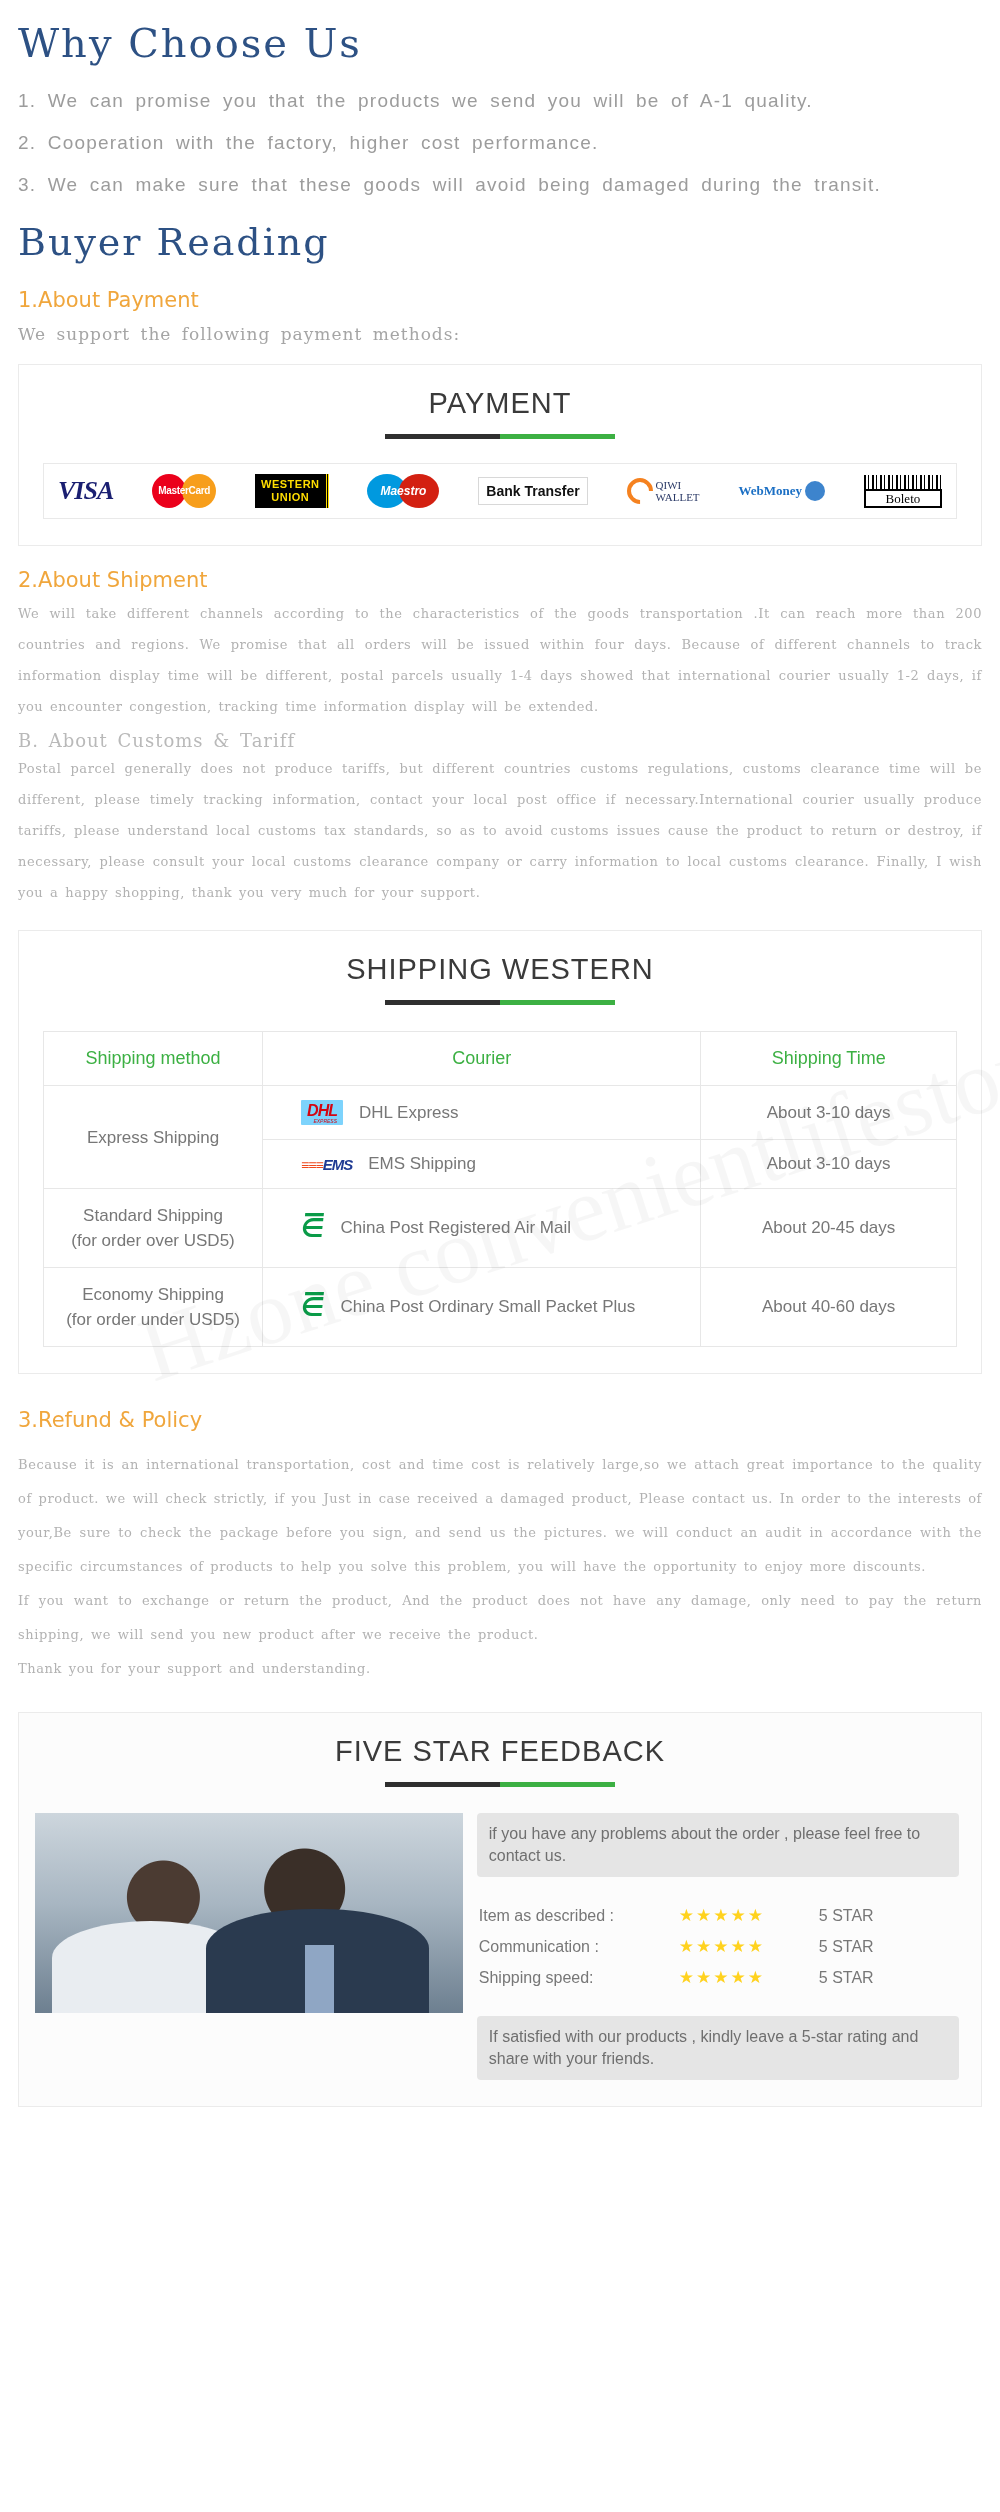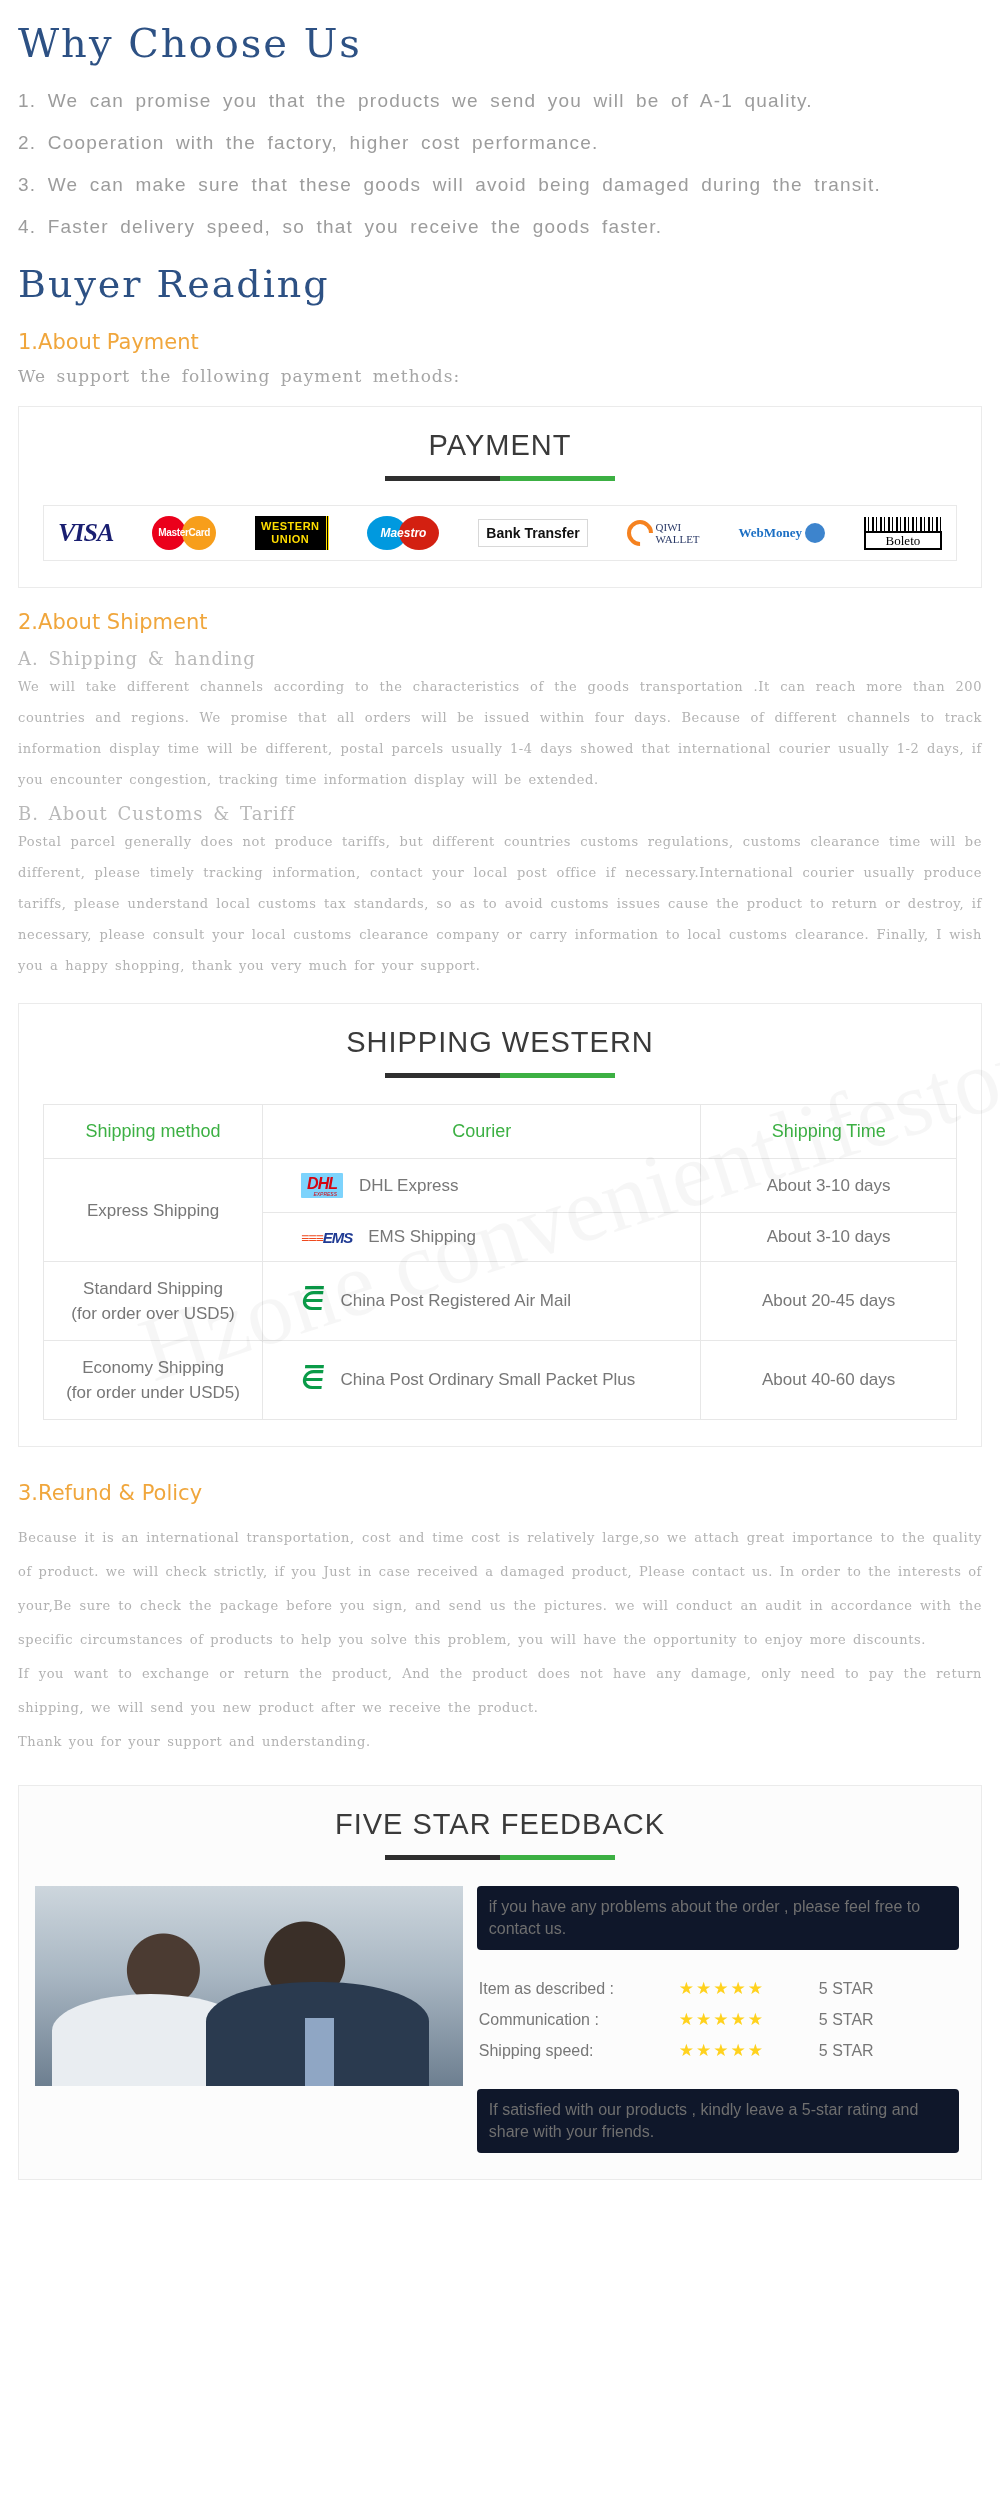--- a/index.html
+++ b/index.html
@@ -220,21 +220,21 @@
   .fb-photo .shirt2 {
     position:absolute; right: 8%; bottom: 0; width: 52%; height: 52%;
     background: #2a3a4f; border-radius: 48% 48% 0 0 / 38% 38% 0 0;
   }
   .fb-photo .tie {
     position:absolute; right: 30%; bottom: 0; width: 7%; height: 34%;
     background: #8fa6c4;
   }
   .fb-right { flex: 1; display: flex; flex-direction: column; gap: 14px; padding-right: 6px;}
   .bubble {
-    background: #0f172a; color: #6f6f6f; font-size: 16px; line-height: 22px;
+    background: #e5e5e5; color: #6f6f6f; font-size: 16px; line-height: 22px;
     padding: 10px 12px; border-radius: 4px; font-family: "Liberation Sans", sans-serif;
   }
   .rate-rows { padding: 4px 2px; }
   .rate-row { display: flex; align-items: center; margin: 10px 0; }
   .rate-label { width: 200px; font-size: 16px; color: #777; }
   .stars { width: 140px; letter-spacing: 2px; font-size: 17px; color: #ffd21e; }
   .rate-val { font-size: 16px; color: #777; }
 
   .watermark {
     position: absolute; pointer-events: none; color: rgba(0,0,0,0.035);
@@ -247,21 +247,20 @@
 
 <div class="page">
 
   <div class="watermark">Hzone convenientlifestore</div>
 
   <div class="title-script">Why Choose Us</div>
   <div class="why-list">
     <div class="li">1. We can promise you that the products we send you will be of A-1 quality.</div>
     <div class="li">2. Cooperation with the factory, higher cost performance.</div>
     <div class="li">3. We can make sure that these goods will avoid being damaged during the transit.</div>
-    <div class="li">4. Faster delivery speed, so that you receive the goods faster.</div>
   </div>
 
   <div class="title-script second">Buyer  Reading</div>
 
   <div class="orange-head">1.About Payment</div>
   <div class="sub-line">We support  the  following  payment  methods:</div>
 
   <div class="panel">
     <div class="panel-title">PAYMENT</div>
     <div class="rule">
@@ -314,21 +313,20 @@
       <div class="logo">
         <span class="boleto">
           <span class="bars"></span>
           <span class="btxt">Boleto</span>
         </span>
       </div>
     </div>
   </div>
 
   <div class="orange-head">2.About Shipment</div>
-  <div class="sub-head">A. Shipping &amp; handing</div>
   <div class="para">We will take different channels according to the characteristics of the goods transportation .It can reach more than 200 countries and regions. We promise that all orders will be issued within four days. Because of different channels to track information display time will be different, postal parcels usually 1-4 days showed that international courier usually 1-2 days, if you encounter congestion, tracking time information display will be extended.</div>
   <div class="sub-head">B. About Customs &amp; Tariff</div>
   <div class="para">Postal parcel generally does not produce tariffs, but different countries customs regulations, customs clearance time will be different, please timely tracking information, contact your local post office if necessary.International courier usually produce tariffs, please understand local customs tax standards, so as to avoid customs issues cause the product to return or destroy, if necessary, please consult your local customs clearance company or carry information to local customs clearance. Finally, I wish you a happy shopping, thank you very much for your support.</div>
 
   <div class="panel" style="margin-top:22px;">
     <div class="panel-title">SHIPPING WESTERN</div>
     <div class="rule">
       <span class="dark"></span>
       <span class="green"></span>
     </div>

